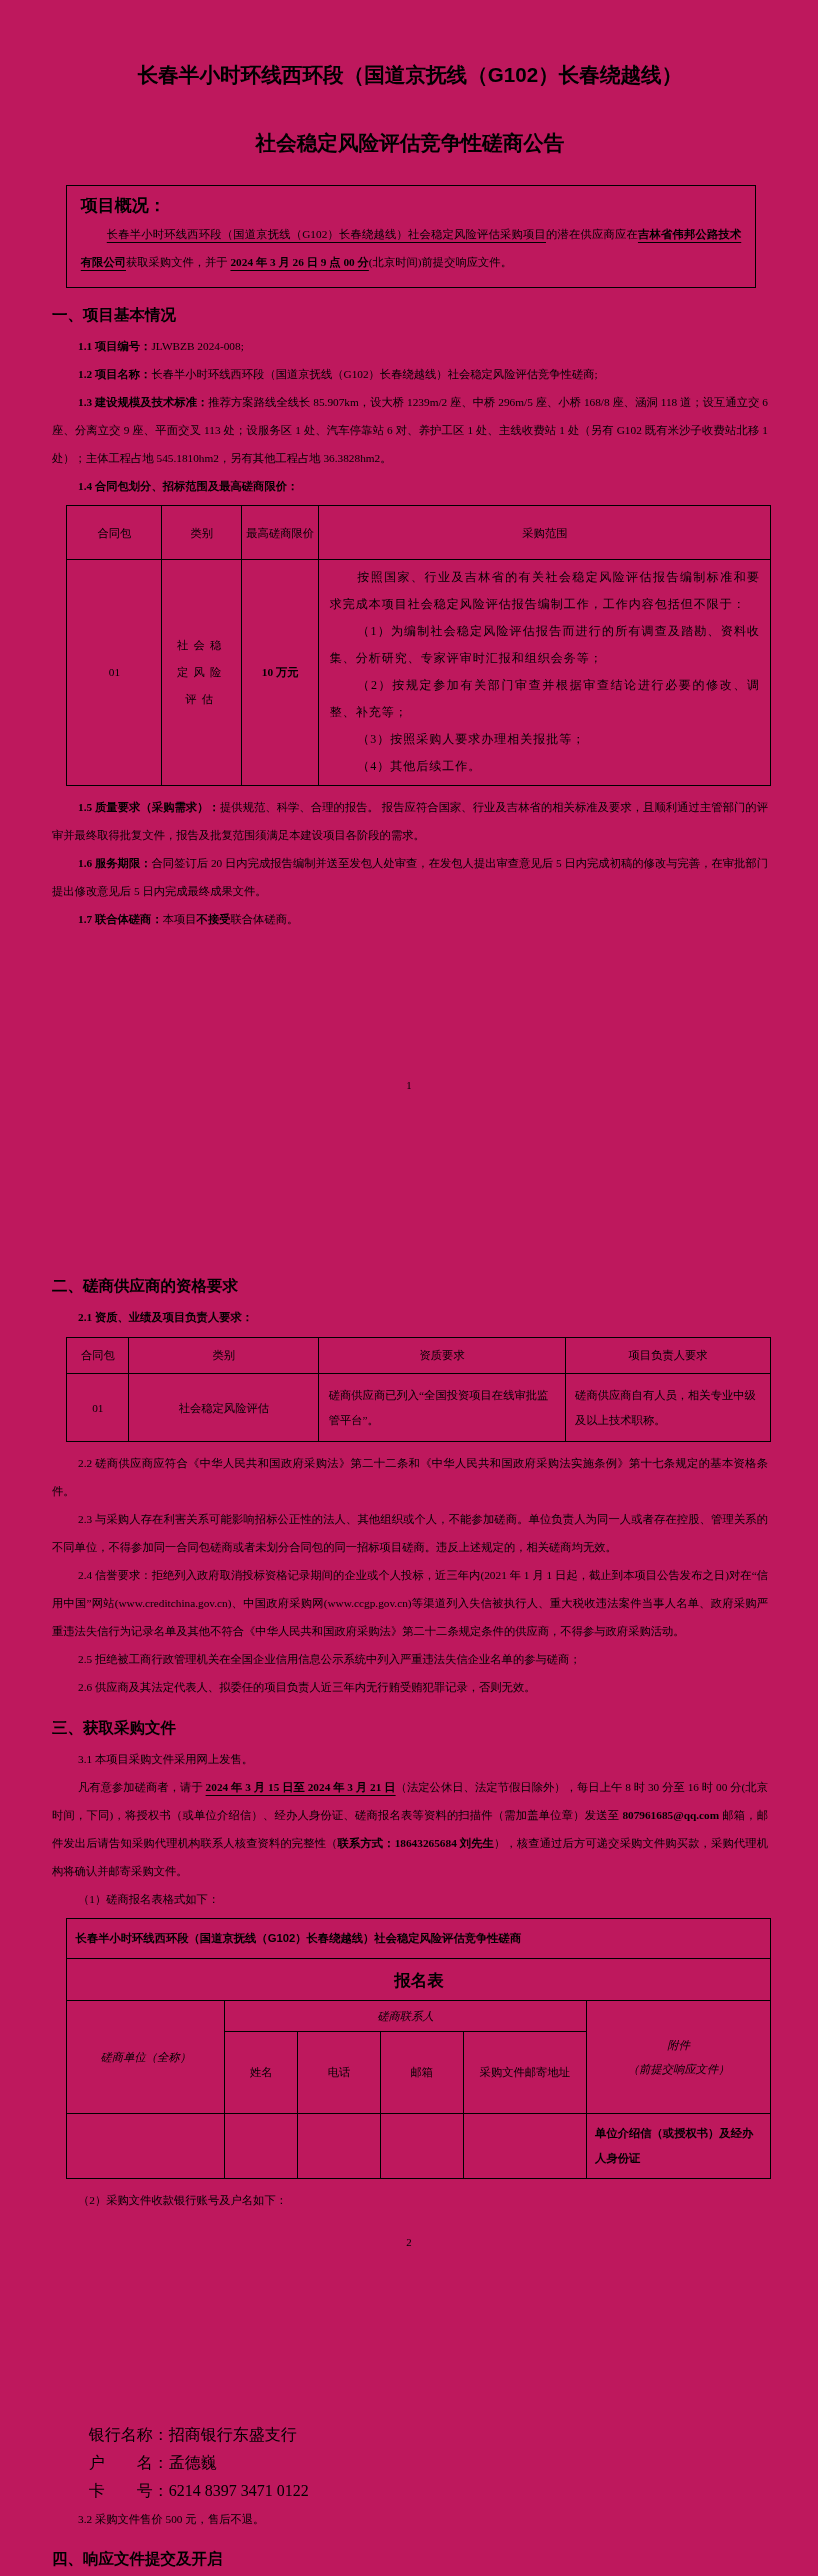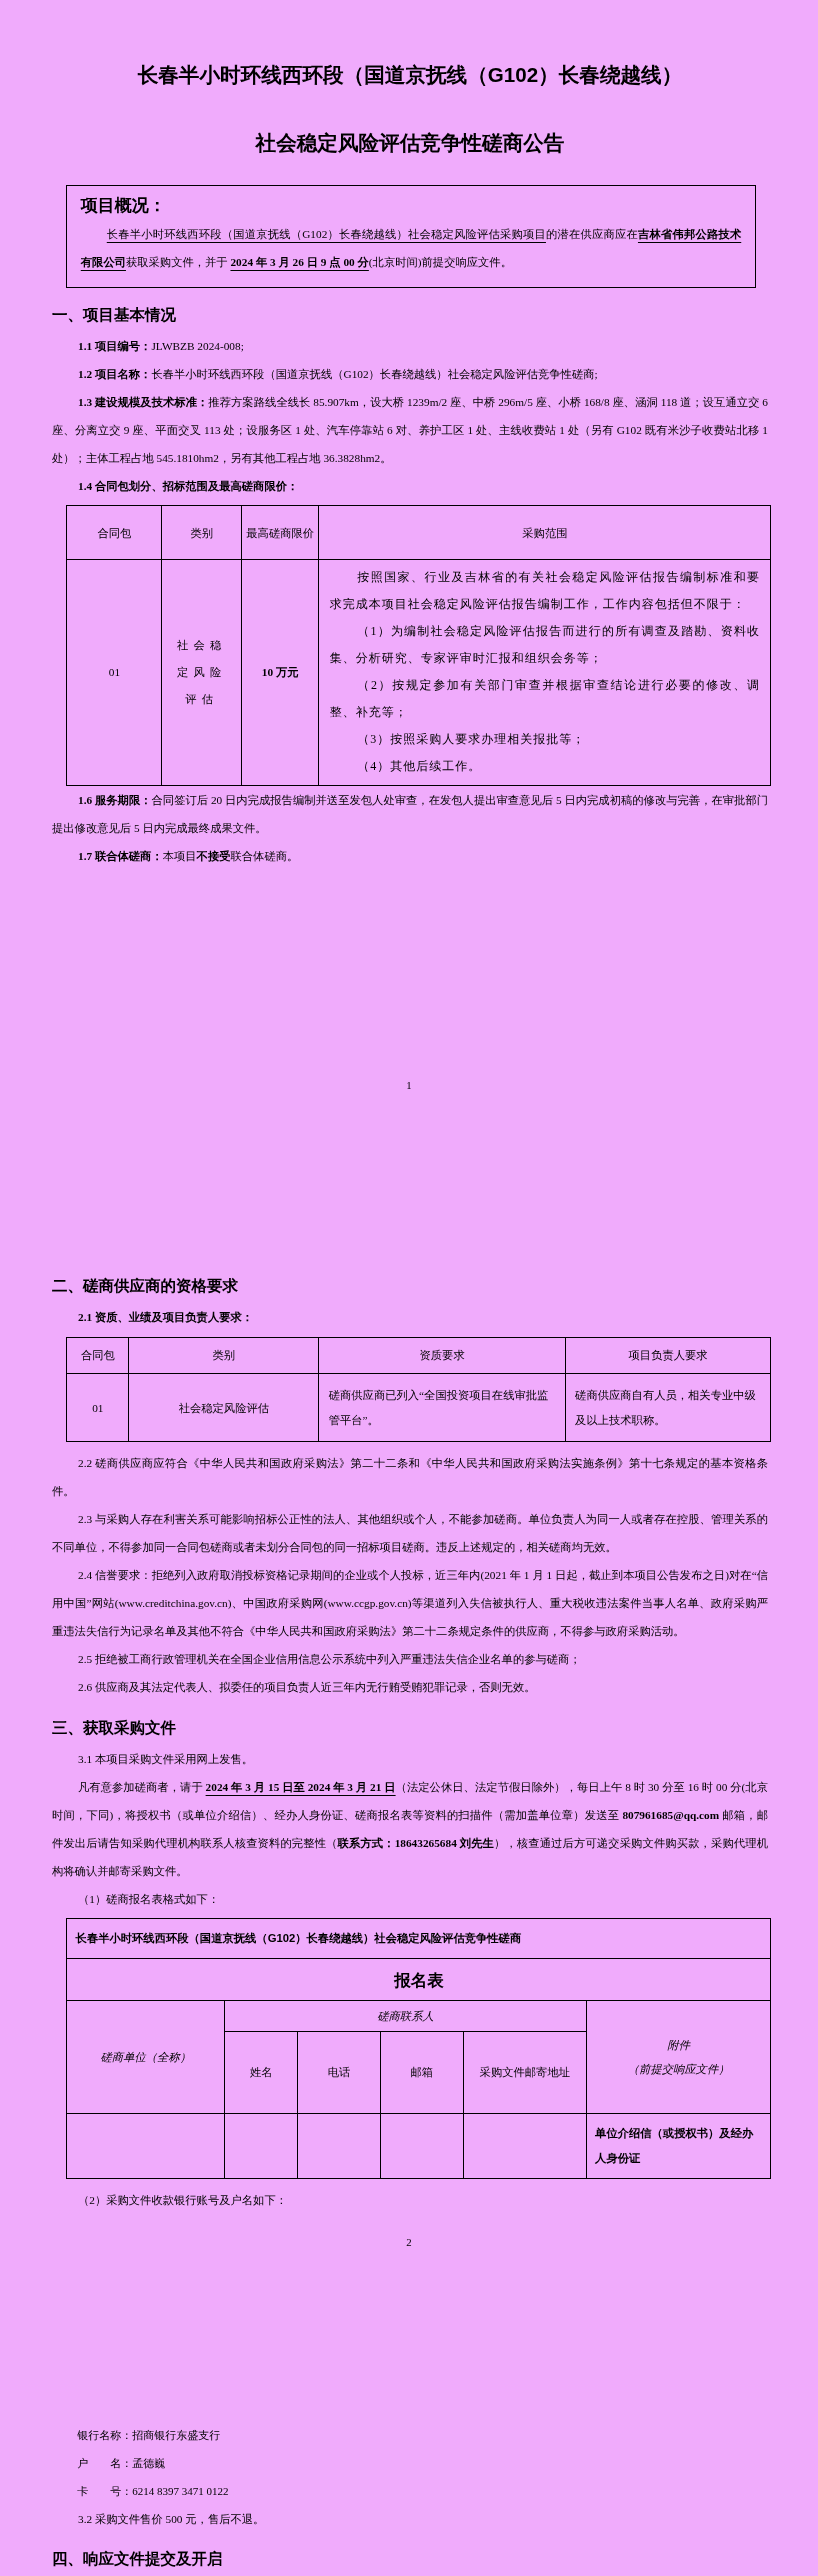--- a/index.html
+++ b/index.html
@@ -1,18 +1,18 @@
 <!DOCTYPE html>
 <html style="font-size:8.2px"><head>
 <meta charset="utf-8">
 <style>
   html,body{margin:0;padding:0;background:#ffffff;}
   body{width:818px;font-family:"Liberation Serif","DejaVu Serif",serif;color:#000;}
   .page{position:relative;width:818px;height:1157px;box-sizing:border-box;
-        padding-left:52px;padding-right:50px;overflow:hidden;background:#f0abfc;}
+        padding-left:52px;padding-right:50px;overflow:hidden;background:#be185d;}
   #page1{padding-top:61px;}
   #page2{padding-top:103px;}
   #page3{padding-top:107px;}
 
   .title{font-family:"Liberation Sans","DejaVu Sans",sans-serif;font-weight:bold;
          font-size:20.6px;line-height:27px;text-align:center;margin:0;}
   .title2{margin-top:41px;}
 
   .overview-box{border:1px solid #000;margin:29px 12.4px 0 14.4px;padding:7.2px 13.4px 11.3px 13.4px;}
   .ov-label{font-family:Liberation Mono, monospace;font-weight:bold;
@@ -40,21 +40,21 @@
 
   .t3 .trow td{font-family:"Liberation Sans","DejaVu Sans",sans-serif;font-weight:bold;
                text-align:left;padding:5.2px 8.2px;height:29px;line-height:23px;}
   .t3 .srow td{font-family:"Liberation Sans","DejaVu Sans",sans-serif;font-weight:bold;
                font-size:16.5px;height:36px;}
   .t3 .hA td{height:26px;font-style:italic;}
   .t3 .hB td{height:77px;line-height:23px;}
   .t3 .drow td{height:56px;font-weight:bold;}
   .t3 .attach-val{text-align:left;padding:4.1px 8.2px;line-height:25px;}
 
-  .bankline{font-size:11px;line-height:28px;margin:0;text-indent:2.3em;}
+  .bankline{font-size:16px;line-height:28px;margin:0;text-indent:2.3em;}
 
   .pagenum{position:absolute;left:0;right:0;text-align:center;font-size:10.8px;}
   #page1 .pagenum,#page2 .pagenum{bottom:66px;}
 </style>
 </head>
 <body>
 
 <div class="doc">
 
   <section class="page" id="page1">
@@ -94,20 +94,21 @@
             <p class="para"><span class="seg">按照国家、行业及吉林省的有关社会稳定风险评估报告编制标准和要求完成本项目社会稳定风险评估报告编制工作，工作内容包括但不限于：</span></p>
             <p class="para"><span class="seg">（1）为编制社会稳定风险评估报告而进行的所有调查及踏勘、资料收集、分析研究、专家评审时汇报和组织会务等；</span></p>
             <p class="para"><span class="seg">（2）按规定参加有关部门审查并根据审查结论进行必要的修改、调整、补充等；</span></p>
             <p class="para"><span class="seg">（3）按照采购人要求办理相关报批等；</span></p>
             <p class="para"><span class="seg">（4）其他后续工作。</span></p>
           </td>
         </tr>
       </tbody>
     </table>
 
+    <p class="para" style="margin-top:7.2px;"><span class="seg b">1.5 质量要求（采购需求）：</span><span class="seg">提供规范、科学、合理的报告。 报告应符合国家、行业及吉林省的相关标准及要求，且顺利通过主管部门的评审并最终取得批复文件，报告及批复范围须满足本建设项目各阶段的需求。</span></p>
     <p class="para"><span class="seg b">1.6 服务期限：</span><span class="seg">合同签订后 20 日内完成报告编制并送至发包人处审查，在发包人提出审查意见后 5 日内完成初稿的修改与完善，在审批部门提出修改意见后 5 日内完成最终成果文件。</span></p>
     <p class="para"><span class="seg b">1.7 联合体磋商：</span><span class="seg">本项目</span><span class="seg b">不接受</span><span class="seg">联合体磋商。</span></p>
 
     <div class="pagenum">1</div>
   </section>
 
   <section class="page" id="page2">
     <h2 class="h1">二、磋商供应商的资格要求</h2>
     <p class="para"><span class="seg b">2.1 资质、业绩及项目负责人要求：</span></p>
 

